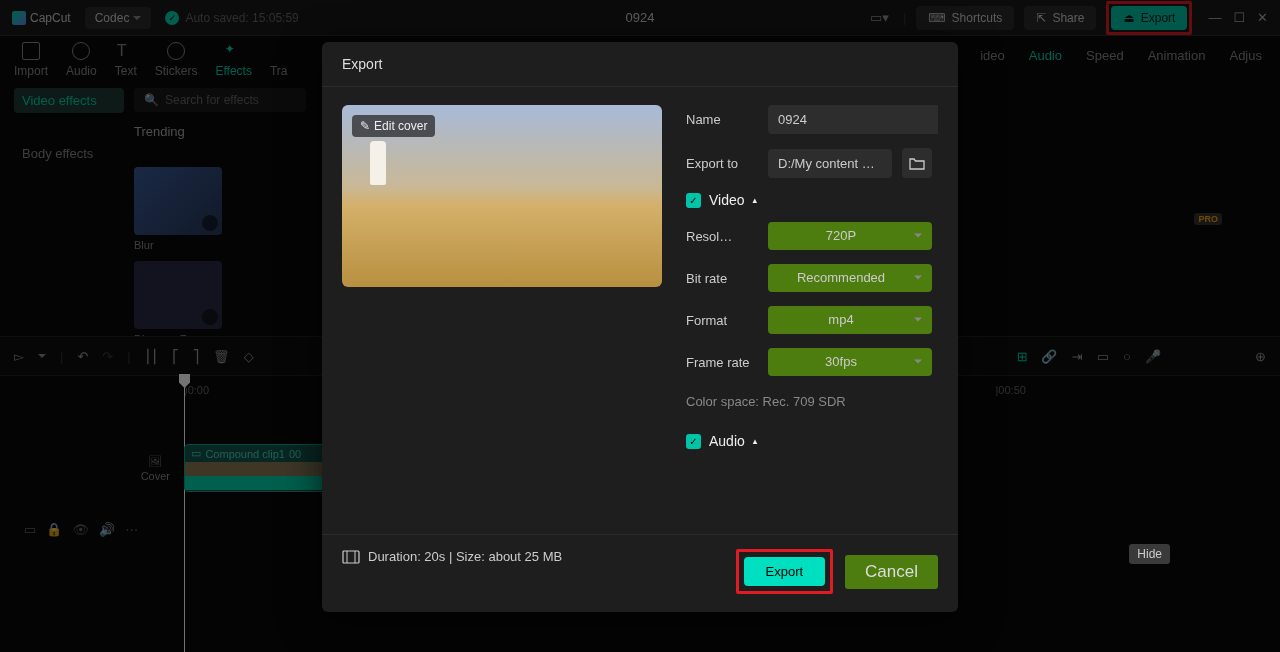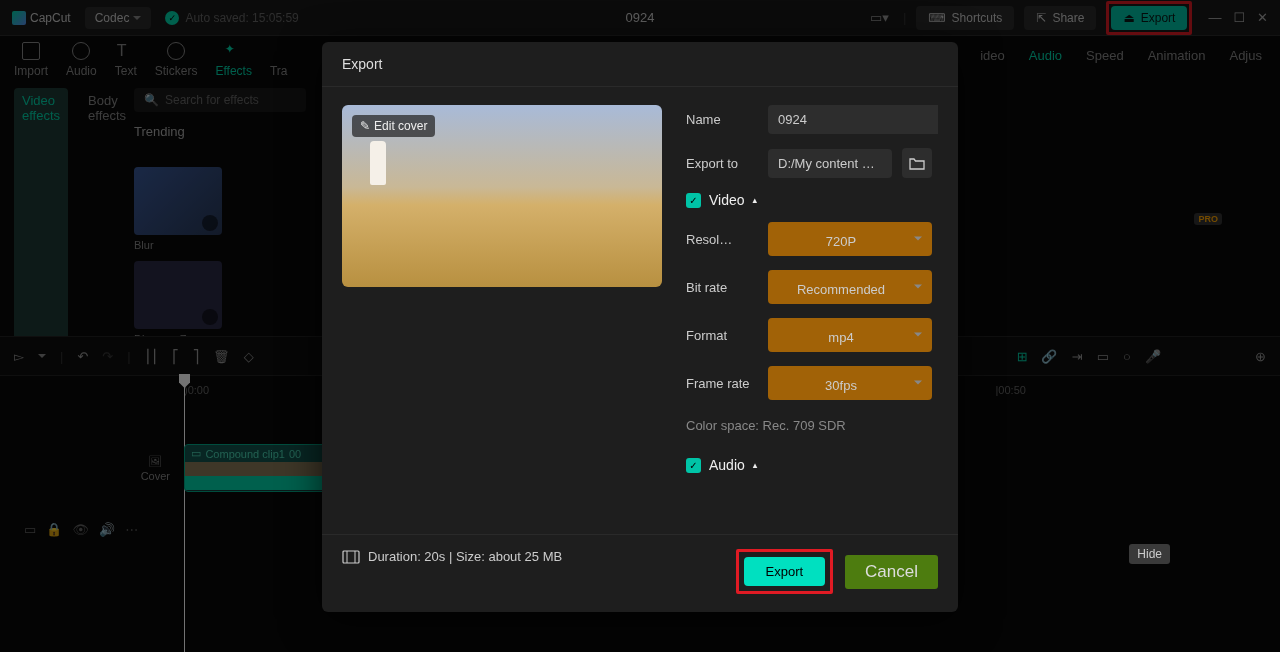--- a/index.html
+++ b/index.html
@@ -22,21 +22,21 @@
 .win-ctrls { display: flex; gap: 12px; margin-left: 6px; color: #aaa; }
 
 
 .main { display: flex; height: 300px; position: relative; z-index: 1; }
 .left-panel { width: 320px; }
 .cat-tabs { display: flex; gap: 18px; padding: 6px 14px 10px; color: #888; font-size: 12px; align-items: end; }
 .cat-tabs .tab { display: flex; flex-direction: column; align-items: center; gap: 4px; }
 .cat-tabs .tab.active { color: #00d4aa; }
 .cat-tabs .ic { width: 18px; height: 18px; border: 1.5px solid currentColor; border-radius: 2px; }
 .sub-nav { display: flex; gap: 10px; padding: 0 14px; }
-.sub-nav-left { display: flex; flex-direction: row; gap: 12px; width: 110px; }
+.sub-nav-left { display: flex; flex-direction: column; gap: 28px; width: 110px; }
 .sub-item { color: #888; padding: 5px 8px; border-radius: 4px; font-size: 13px; }
 .sub-item.active { background: #1e3a35; color: #00d4aa; }
 .effects-content { flex: 1; }
 .search-bar { background: #1a1a1a; border-radius: 4px; padding: 5px 10px; color: #666; font-size: 12px; margin-bottom: 12px; display: flex; align-items: center; gap: 6px; }
 .trending-lbl { color: #aaa; font-size: 13px; margin-bottom: 28px; }
 .fx-grid { display: flex; gap: 10px; flex-wrap: wrap; }
 .fx-item { width: 88px; }
 .fx-thumb { width: 88px; height: 68px; background: #2a2a45; border-radius: 4px; position: relative; }
 .fx-thumb.t2 { background: linear-gradient(135deg,#3a5a9a,#2a3a5a); }
 .fx-thumb.t3 { background: #000; }
@@ -84,21 +84,21 @@
 .form-col { flex: 1; overflow-y: auto; padding-right: 6px; }
 .form-col::-webkit-scrollbar { width: 5px; }
 .form-col::-webkit-scrollbar-thumb { background: #444; border-radius: 3px; }
 .form-row { display: flex; align-items: center; margin-bottom: 14px; gap: 10px; }
 .form-label { width: 72px; color: #ccc; font-size: 13px; flex-shrink: 0; white-space: nowrap; overflow: hidden; text-overflow: ellipsis; }
 .form-input { flex: 1; background: #2d2d2d; border: none; color: #ccc; padding: 7px 10px; border-radius: 4px; font-size: 13px; }
 .form-path { flex: 1; background: #2d2d2d; color: #ccc; padding: 7px 10px; border-radius: 4px; font-size: 13px; white-space: nowrap; overflow: hidden; text-overflow: ellipsis; }
 .folder-btn { width: 30px; height: 30px; background: #2d2d2d; border-radius: 4px; display: flex; align-items: center; justify-content: center; color: #ccc; flex-shrink: 0; }
 .section-header { display: flex; align-items: center; gap: 8px; color: #eee; font-size: 14px; margin: 10px 0 14px; }
 .section-header .ck { width: 15px; height: 15px; background: #00c4a7; border-radius: 3px; display: flex; align-items: center; justify-content: center; color: #000; font-size: 10px; }
-.select { flex: 1; background: #a16207; color: #ccc; padding: 12px 28px 7px 10px; border-radius: 4px; font-size: 13px; text-align: center; position: relative; }
+.select { flex: 1; background: #4d7c0f; color: #ccc; padding: 6px 28px 7px 10px; border-radius: 4px; font-size: 13px; text-align: center; position: relative; }
 .select::after { content: ''; position: absolute; right: 10px; top: 50%; transform: translateY(-30%); border: 4px solid transparent; border-top-color: #888; }
 .cs-note { color: #888; font-size: 13px; margin: 18px 0 24px; }
 .hide-tip { position: absolute; background: #3a3a3a; padding: 3px 8px; border-radius: 3px; font-size: 12px; color: #ccc; right: 110px; bottom: 88px; }
 .dialog-footer { padding: 14px 20px 18px; display: flex; align-items: flex-start; border-top: 1px solid #2a2a2a; }
 .duration-info { display: flex; align-items: center; gap: 8px; color: #ccc; font-size: 13px; }
 .footer-btns { margin-left: auto; display: flex; gap: 12px; align-items: center; }
 .btn-export { background: #00e0c0; color: #000; border: none; padding: 7px 22px; border-radius: 4px; font-size: 13px; font-weight: 500; }
 .btn-cancel { background: #4d7c0f; color: #ddd; border: none; padding: 7px 20px; border-radius: 3px; font-size: 17px; }
 .red-box-lg { border: 3px solid #e01b24; padding: 5px; border-radius: 2px; }
 

